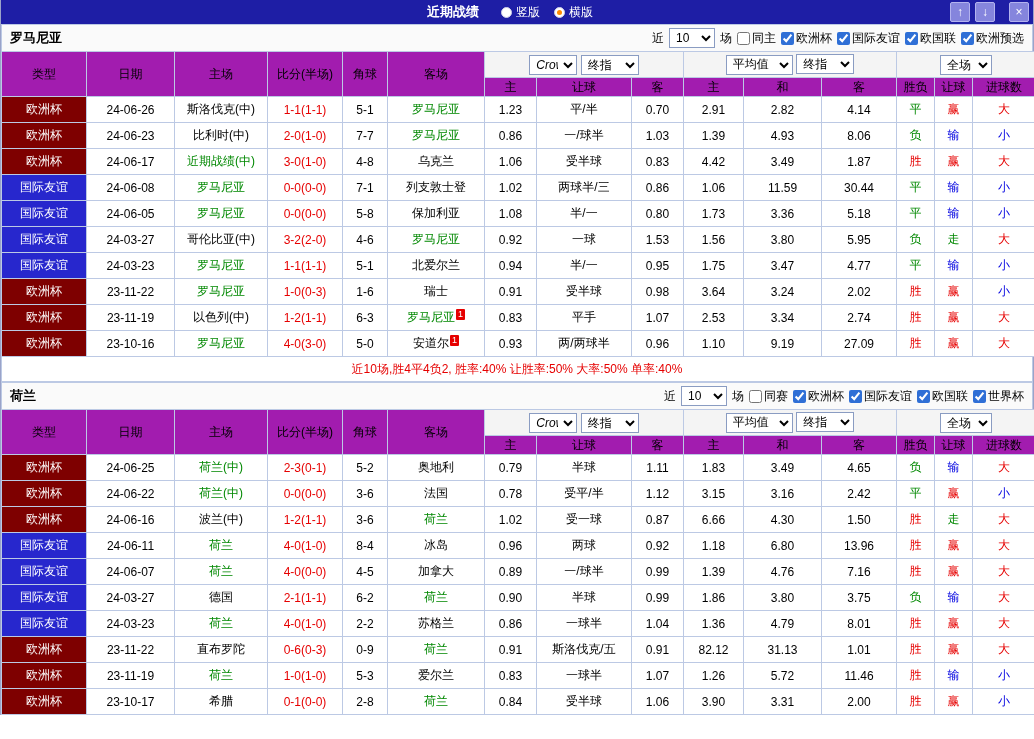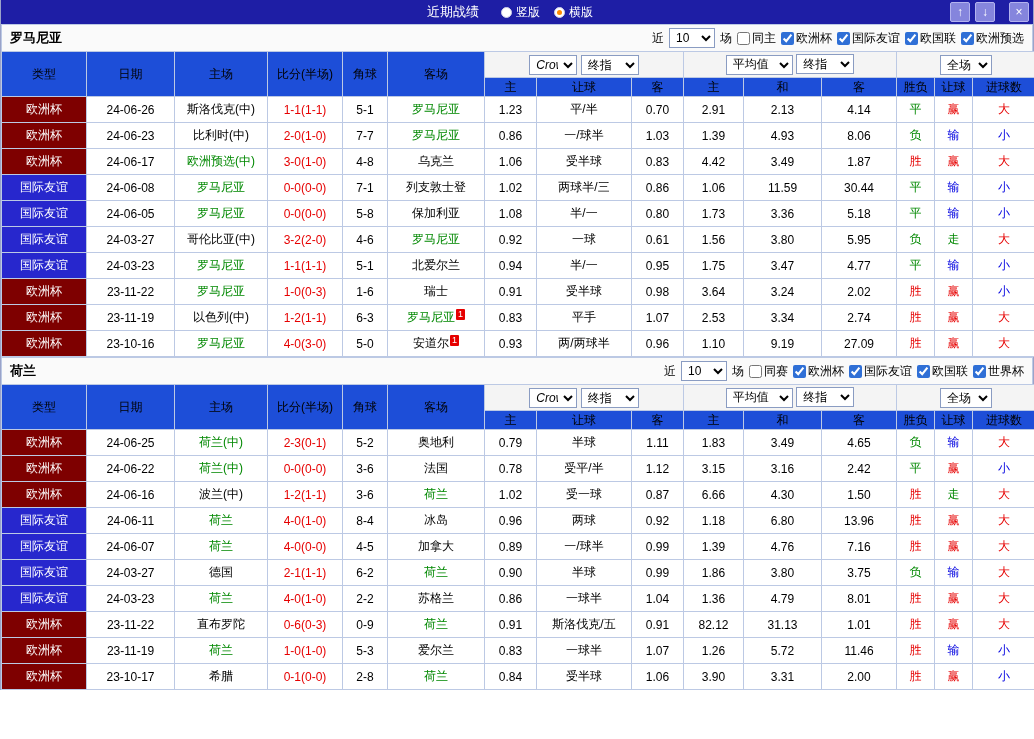--- a/index.html
+++ b/index.html
@@ -10,21 +10,21 @@
     font-size:12px; color:#000; background:#fff;
   }
   #app { width:1034px; border-left:1px solid #9aa3c9; border-right:1px solid #9aa3c9; }
 
   
   .titlebar {
     height:24px; background:#1e1ea5; color:#fff;
     display:flex; align-items:center; justify-content:center;
     position:relative;
   }
-  .tb-title { font-weight:normal; font-size:13px; margin-right:22px; }
+  .tb-title { font-weight:bold; font-size:13px; margin-right:22px; }
   .radio { display:inline-flex; align-items:center; gap:4px; margin-right:14px; cursor:pointer; }
   .dot { width:11px; height:11px; border-radius:50%; background:#fff; border:1px solid #cfcfe8; display:inline-block; position:relative; }
   .dot.on::after { content:""; position:absolute; left:2px; top:2px; width:5px; height:5px; border-radius:50%; background:#ff8a00; }
   .tb-buttons { position:absolute; right:4px; top:2px; display:flex; align-items:center; }
   .tb-btn {
     width:20px; height:20px; margin-left:5px; padding:0;
     background:#8585dd; border:1px solid #b3b3ef; border-radius:2px;
     color:#fff; font-size:12px; line-height:18px; cursor:pointer;
     font-family:inherit;
   }
@@ -49,21 +49,21 @@
   .s-time  { width:58px; }
   .s-avg   { width:67px;font-family:Liberation Mono, monospace; }
   .s-scope { width:52px; }
 
   
   .stats-table { border-collapse:collapse; width:1034px; table-layout:fixed; }
   .stats-table th, .stats-table td {
     border:1px solid #bcc9e4; text-align:center; padding:0 2px;
     height:26px; overflow:hidden; white-space:nowrap;
   }
-  thead th { background:#1d4ed8; font-weight:normal; }
+  thead th { background:#a21caf; font-weight:normal; }
   .subhead th { height:19px; }
   .sel-cell { background:#f4f4f4; }
   tbody td { background:#fff; }
 
   .comp-cup      { background:#7e0000; color:#fff; }
   .comp-friendly { background:#2727cd; color:#fff; }
 
   .c-red   { color:#e60000; }
   .c-green { color:#008800; }
   .c-blue  { color:#0000e0; }
@@ -187,21 +187,21 @@
     <td class="comp-cup">欧洲杯</td>
     <td>24-06-26</td>
     <td><span>斯洛伐克(中)</span></td>
     <td class="c-red">1-1(1-1)</td>
     <td>5-1</td>
     <td><span class="c-green">罗马尼亚</span></td>
     <td>1.23</td>
     <td>平/半</td>
     <td>0.70</td>
     <td>2.91</td>
-    <td>2.13</td>
+    <td>2.82</td>
     <td>4.14</td>
     <td class="c-green">平</td>
     <td class="c-red">赢</td>
     <td class="c-red">大</td>
   </tr>
 
   <tr>
     <td class="comp-cup">欧洲杯</td>
     <td>24-06-23</td>
     <td><span>比利时(中)</span></td>
@@ -215,21 +215,21 @@
     <td>4.93</td>
     <td>8.06</td>
     <td class="c-green">负</td>
     <td class="c-blue">输</td>
     <td class="c-blue">小</td>
   </tr>
 
   <tr>
     <td class="comp-cup">欧洲杯</td>
     <td>24-06-17</td>
-    <td><span class="c-green">欧洲预选(中)</span></td>
+    <td><span class="c-green">近期战绩(中)</span></td>
     <td class="c-red">3-0(1-0)</td>
     <td>4-8</td>
     <td><span>乌克兰</span></td>
     <td>1.06</td>
     <td>受半球</td>
     <td>0.83</td>
     <td>4.42</td>
     <td>3.49</td>
     <td>1.87</td>
     <td class="c-red">胜</td>
@@ -275,21 +275,21 @@
 
   <tr>
     <td class="comp-friendly">国际友谊</td>
     <td>24-03-27</td>
     <td><span>哥伦比亚(中)</span></td>
     <td class="c-red">3-2(2-0)</td>
     <td>4-6</td>
     <td><span class="c-green">罗马尼亚</span></td>
     <td>0.92</td>
     <td>一球</td>
-    <td>0.61</td>
+    <td>1.53</td>
     <td>1.56</td>
     <td>3.80</td>
     <td>5.95</td>
     <td class="c-green">负</td>
     <td class="c-green">走</td>
     <td class="c-red">大</td>
   </tr>
 
   <tr>
     <td class="comp-friendly">国际友谊</td>
@@ -357,20 +357,21 @@
     <td>0.96</td>
     <td>1.10</td>
     <td>9.19</td>
     <td>27.09</td>
     <td class="c-red">胜</td>
     <td class="c-red">赢</td>
     <td class="c-red">大</td>
   </tr>
 </tbody>
     </table>
+    <div class="summary">近10场,胜4平4负2, 胜率:40% 让胜率:50% 大率:50% 单率:40%</div>
   </section>
 
   <section class="team-section">
     <div class="section-bar">
       <span class="team-name">荷兰</span>
       <div class="filters">
         <span>近</span>
         <select class="count-select"><option>10</option></select>
         <span>场</span>
         <label class="chk">

